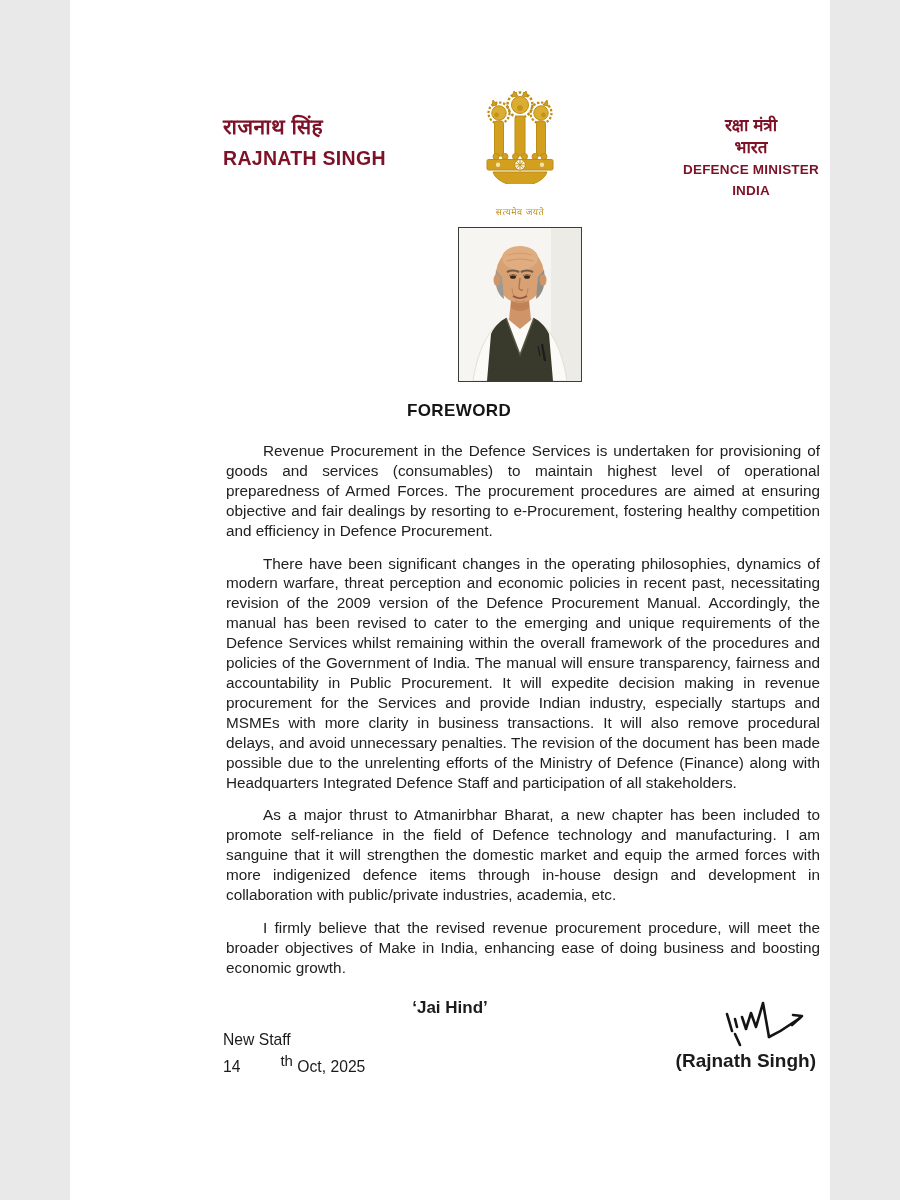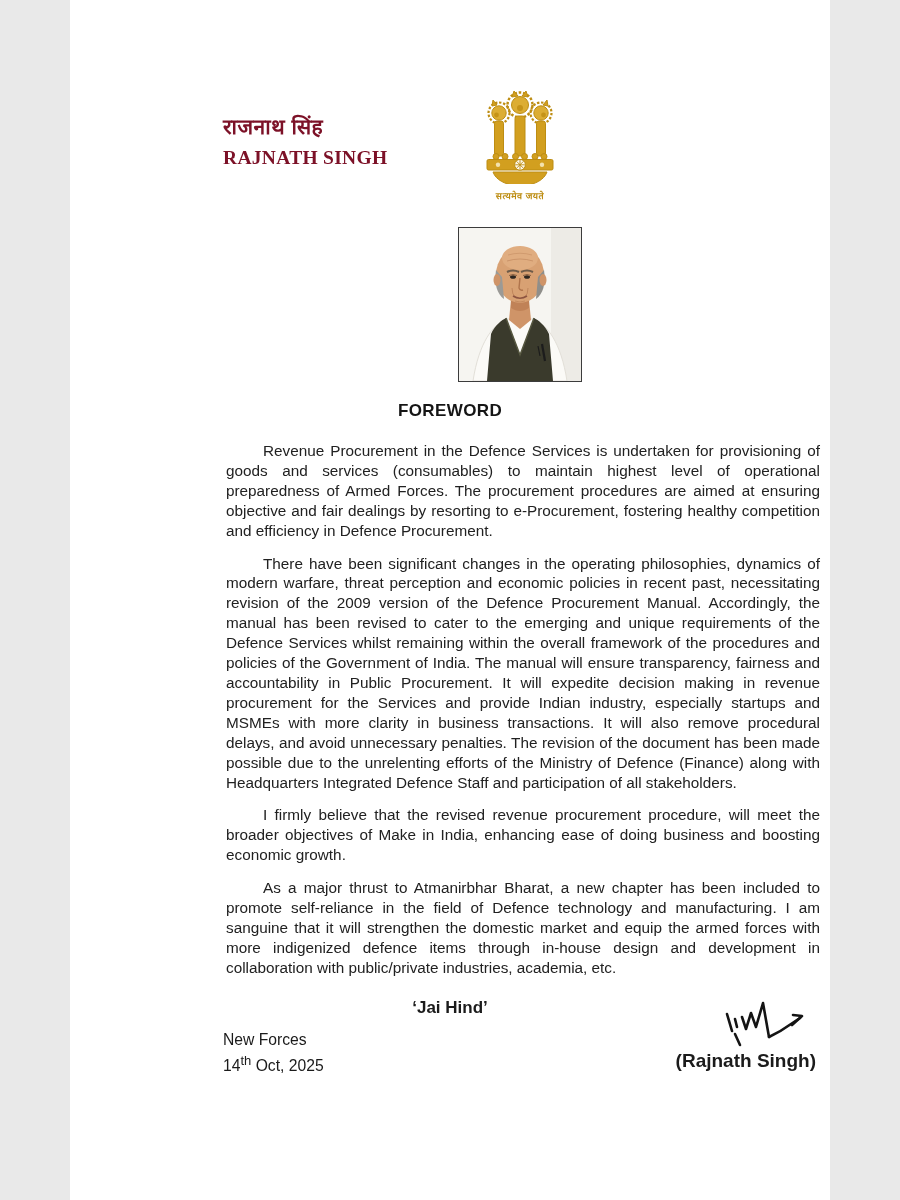--- a/index.html
+++ b/index.html
@@ -11,56 +11,56 @@
     font-family:"Liberation Sans", sans-serif;
     color:#212121;
     overflow:hidden;
   }
   
   .hdr-left{position:absolute;left:153px;top:114px;}
   .hdr-left .hindi-name{
     font-size:21px;font-weight:600;color:#7C1127;line-height:26px;letter-spacing:.5px;
   }
   .hdr-left .eng-name{
-    font-family:Liberation Serif, serif;
+    font-family:Liberation Sans, sans-serif;
     font-size:19.5px;font-weight:700;color:#7C1127;margin-top:7px;letter-spacing:.3px;text-align:right;
   }
   .emblem-wrap{position:absolute;left:398px;top:88px;width:104px;text-align:center;}
   .emblem-motto{
-    font-size:9px;color:#BD8D13;margin-top:1px;letter-spacing:.5px;font-weight:700;
+    font-size:9px;color:#BD8D13;margin-top:17px;letter-spacing:.5px;font-weight:400;
   }
   .hdr-right{position:absolute;left:606px;top:114px;width:150px;text-align:center;color:#7C1127;}
   .hdr-right .h-line1{font-size:17px;font-weight:600;line-height:23px;}
   .hdr-right .h-line2{font-size:17px;font-weight:600;line-height:22px;}
   .hdr-right .e-line{font-size:13.5px;font-weight:700;line-height:21px;letter-spacing:.2px;}
   
   .photo{
     position:absolute;left:388px;top:227px;width:122px;height:153px;
     border:1px solid #3c3c3c;background:#f6f5f2;
   }
   .photo svg{display:block;}
   
   .page-title{
     position:absolute;left:0;top:401px;width:100%;
-    text-align:center;font-size:17px;font-weight:700;color:#151515;letter-spacing:.4px;
+    text-align:center;font-size:17px;font-weight:700;color:#151515;letter-spacing:.4px;padding-left:9px;
   }
   
   .body-block{position:absolute;left:156px;top:441px;width:594px;}
   .body-block p{
     margin:0 0 13px 0;
     font-size:15.3px;line-height:19.9px;
     text-align:justify;text-indent:37px;color:#212121;
   }
   
   .salutation{
     position:absolute;left:0;top:998px;width:100%;
     text-align:center;font-size:17px;font-weight:700;color:#1b1b1b;
   }
   .place-date{position:absolute;left:153px;top:1029px;font-size:15.7px;line-height:21px;color:#1b1b1b;}
-  .place-date sup{font-size:13px;}
+  .place-date sup{font-size:15px;margin-left:40px;}
   .signature{position:absolute;left:648px;top:999px;width:100px;height:50px;}
   .signoff{
     position:absolute;left:556px;top:1050px;width:190px;
     text-align:right;font-size:19px;font-weight:700;color:#1b1b1b;
   }
 </style>
 </head>
 <body>
 
 <div class="page">
@@ -115,20 +115,26 @@
             <line x1="55.4" y1="73.4" x2="48.6" y2="80.2"></line>
           </g>
 
           <path d="M25,84 C28,92.5 38,96 44,97 L44,100.5 C48,102.5 56,102.5 60,100.5 L60,97 C66,96 76,92.5 79,84 Z"></path>
         </g>
       </svg>
     </span>
     <div class="emblem-motto">सत्यमेव जयते</div>
   </div>
 
+  <div class="hdr-right">
+    <div class="h-line1">रक्षा  मंत्री</div>
+    <div class="h-line2">भारत</div>
+    <div class="e-line">DEFENCE MINISTER</div>
+    <div class="e-line">INDIA</div>
+  </div>
 
   <div class="photo">
     <svg width="122" height="153" viewBox="0 0 122 153" xmlns="http://www.w3.org/2000/svg">
       <rect x="0" y="0" width="122" height="153" fill="#f6f5f1"></rect>
       <rect x="92" y="0" width="30" height="153" fill="#edebe6"></rect>
 
       <path d="M14,153 C20,114 34,97 47,91 L75,91 C88,97 102,114 108,153 Z" fill="#fbfaf7" stroke="#e2dfd8" stroke-width="1"></path>
 
       <path d="M28,153 L32,106 C36,97 43,92 47,90 L61,127 L75,90 C79,92 86,97 90,106 L94,153 Z" fill="#3a3a2c"></path>
 
@@ -169,28 +175,28 @@
       <path d="M54,68 Q61,72.5 68,68" fill="none" stroke="#8d5440" stroke-width="1.6"></path>
       <path d="M56,73 Q61,75 66,73" fill="none" stroke="#b0744c" stroke-width="1" opacity=".5"></path>
     </svg>
   </div>
 
   <div class="page-title">FOREWORD</div>
 
   <div class="body-block">
     <p>Revenue Procurement in the Defence Services is undertaken for provisioning of goods and services (consumables) to maintain highest level of operational preparedness of Armed Forces. The procurement procedures are aimed at ensuring objective and fair dealings by resorting to e-Procurement, fostering healthy competition and efficiency in Defence Procurement.</p>
     <p>There have been significant changes in the operating philosophies, dynamics of modern warfare, threat perception and economic policies in recent past, necessitating revision of the 2009 version of the Defence Procurement Manual. Accordingly, the manual has been revised to cater to the emerging and unique requirements of the Defence Services whilst remaining within the overall framework of the procedures and policies of the Government of India. The manual will ensure transparency, fairness and accountability in Public Procurement. It will expedite decision making in revenue procurement for the Services and provide Indian industry, especially startups and MSMEs with more clarity in business transactions. It will also remove procedural delays, and avoid unnecessary penalties. The revision of the document has been made possible due to the unrelenting efforts of the Ministry of Defence (Finance) along with Headquarters Integrated Defence Staff and participation of all stakeholders.</p>
+    <p>As a major thrust to Atmanirbhar Bharat, a new chapter has been included to promote self-reliance in the field of Defence technology and manufacturing. I am sanguine that it will strengthen the domestic market and equip the armed forces with more indigenized defence items through in-house design and development in collaboration with public/private industries, academia, etc.</p>
     <p>I firmly believe that the revised revenue procurement procedure, will meet the broader objectives of Make in India, enhancing ease of doing business and boosting economic growth.</p>
-    <p>As a major thrust to Atmanirbhar Bharat, a new chapter has been included to promote self-reliance in the field of Defence technology and manufacturing. I am sanguine that it will strengthen the domestic market and equip the armed forces with more indigenized defence items through in-house design and development in collaboration with public/private industries, academia, etc.</p>
   </div>
 
   <div class="salutation">‘Jai Hind’</div>
 
   <div class="place-date">
-    <div>New Forces</div>
+    <div>New Staff</div>
     <div><span>14</span><sup>th</sup> <span>Oct, 2025</span></div>
   </div>
 
   <div class="signature">
     <svg width="100" height="50" viewBox="0 0 100 50" xmlns="http://www.w3.org/2000/svg">
       <g fill="none" stroke="#141414" stroke-width="2.6" stroke-linecap="round" stroke-linejoin="round">
         <path d="M9,15 L14,32"></path>
         <path d="M17,20 L19,28"></path>
         <path d="M17,35 L22,46"></path>
         <path d="M24,18 L28,30 L33,14 L38,28 L45,4 L51,38"></path>

